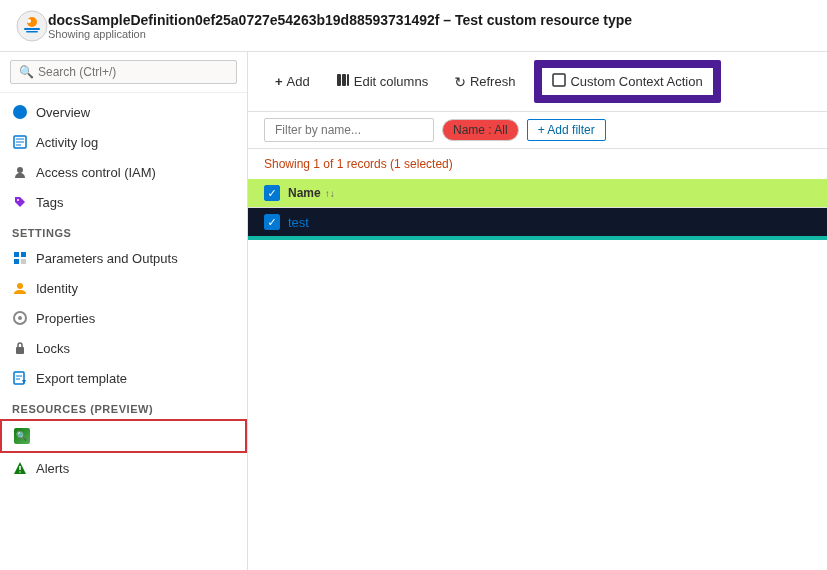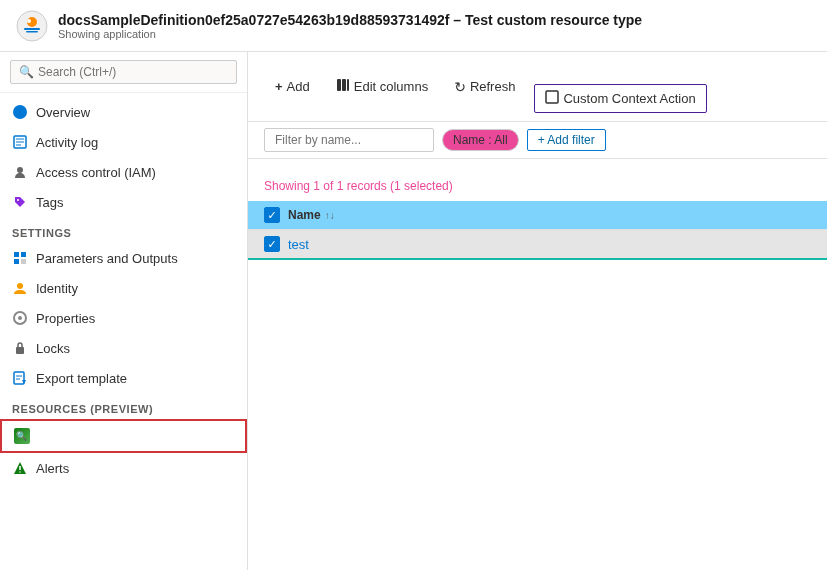--- a/index.html
+++ b/index.html
@@ -1,19 +1,19 @@
 <!DOCTYPE html>
 <html><head>
   <meta charset="utf-8">
   <style>
     * { box-sizing: border-box; margin: 0; padding: 0; }
     body { font-family: 'Segoe UI', sans-serif; font-size: 13px; color: #333; background: #f3f2f1; display: flex; flex-direction: column; height: 570px; width: 827px; overflow: hidden; }
 
     
-    .header { background: #fff; border-bottom: 1px solid #e0e0e0; padding: 8px 16px; display: flex; align-items: center; gap: 10px; min-height: 52px; }
+    .header { background: #fff; border-bottom: 1px solid #e0e0e0; padding: 8px 16px; display: flex; align-items: center; gap: 0; min-height: 52px; }
     .header-icon { width: 32px; height: 32px; flex-shrink: 0; }
     .header-title-block { display: flex; flex-direction: column; }
     .header-title { font-size: 14px; font-weight: 600; color: #1a1a1a; }
     .header-subtitle { font-size: 11px; color: #666; }
 
     
     .main { display: flex; flex: 1; overflow: hidden; }
 
     
     .sidebar { width: 248px; background: #fff; border-right: 1px solid #e0e0e0; display: flex; flex-direction: column; overflow-y: auto; flex-shrink: 0; }
@@ -32,30 +32,30 @@
     .content { flex: 1; display: flex; flex-direction: column; background: #fff; overflow: hidden; }
 
     
     .toolbar { display: flex; align-items: center; gap: 4px; padding: 8px 16px; border-bottom: 1px solid #e0e0e0; flex-wrap: wrap; }
     .toolbar-btn { display: flex; align-items: center; gap: 4px; padding: 5px 10px; font-size: 13px; cursor: pointer; color: #323130; background: transparent; border: 1px solid transparent; border-radius: 2px; }
     .toolbar-btn.highlighted { border: 2px solid #d13438; color: #323130; }
 
     
     .filter-bar { display: flex; align-items: center; gap: 8px; padding: 6px 16px; border-bottom: 1px solid #e0e0e0; }
     .filter-input { border: 1px solid #ccc; padding: 4px 10px; font-size: 12px; border-radius: 2px; width: 170px; }
-    .filter-pill { border: 1px solid #ccc; border-radius: 12px; padding: 3px 10px; font-size: 12px; cursor: pointer; background: #ec4899; }
+    .filter-pill { border: 1px solid #ccc; border-radius: 12px; padding: 3px 10px; font-size: 12px; cursor: pointer; background: #ef4444; }
     .filter-add { display: flex; align-items: center; gap: 4px; padding: 3px 10px; font-size: 12px; cursor: pointer; color: #0369a1; border: 1px solid #0078d4; border-radius: 2px; }
 
     
     .table-area { flex: 1; overflow-y: auto; padding: 0; }
-    .table-info { padding: 8px 16px; font-size: 12px; color: #ec4899; margin-top: 12px; }
-    .table-header { display: flex; align-items: center; padding: 6px 16px; border-bottom: 1px solid #e0e0e0; background: #7dd3fc; }
+    .table-info { padding: 8px 16px; font-size: 12px; color: #c2410c; }
+    .table-header { display: flex; align-items: center; padding: 6px 16px; border-bottom: 1px solid #e0e0e0; background: #bef264; }
     .table-header-checkbox { width: 24px; }
     .table-header-col { display: flex; align-items: center; gap: 4px; font-weight: 600; font-size: 12px; color: #323130; }
-    .table-row { display: flex; align-items: center; padding: 6px 16px; border-bottom: 2px solid #14b8a6; background: #e5e5e5; }
+    .table-row { display: flex; align-items: center; padding: 6px 16px; border-bottom: 4px solid #14b8a6; background: #0f172a; }
     .table-row-checkbox { width: 24px; }
     .table-row-name { color: #0078d4; font-size: 13px; cursor: pointer; }
 
     .checkbox-checked { width: 16px; height: 16px; background: #0078d4; border: 1px solid #0078d4; display: flex; align-items: center; justify-content: center; border-radius: 2px; }
     .checkbox-checked::after { content: '✓'; color: #fff; font-size: 11px; }
 
     
     .icon-overview { background: #0078d4; width: 14px; height: 14px; border-radius: 50%; }
     .icon-custom { background: linear-gradient(135deg, #107c10, #54b054); width: 16px; height: 16px; border-radius: 2px; display: flex; align-items: center; justify-content: center; color: #fff; font-size: 9px; }
 
@@ -214,21 +214,21 @@
               <rect x="6" y="1" width="4" height="12" rx="1" fill="#333"></rect>
               <rect x="11" y="1" width="2" height="12" rx="1" fill="#333"></rect>
             </svg>
         </span>
         <span>Edit columns</span>
       </button>
       <button class="toolbar-btn">
         <span style="font-size:14px;">↻</span>
         <span>Refresh</span>
       </button>
-      <button class="toolbar-btn highlighted" style="border:1px solid #4c1d95; margin-left:4px;margin-top:24px;">
+      <button class="toolbar-btn highlighted" style="border:8px solid #4c1d95; margin-left:4px;">
         <span>
           <svg width="14" height="14">
               <rect x="1" y="1" width="12" height="12" rx="1" fill="none" stroke="#333" stroke-width="1.5"></rect>
             </svg>
         </span>
         <span>Custom Context Action</span>
       </button>
     </div>
 
     <div class="filter-bar">

